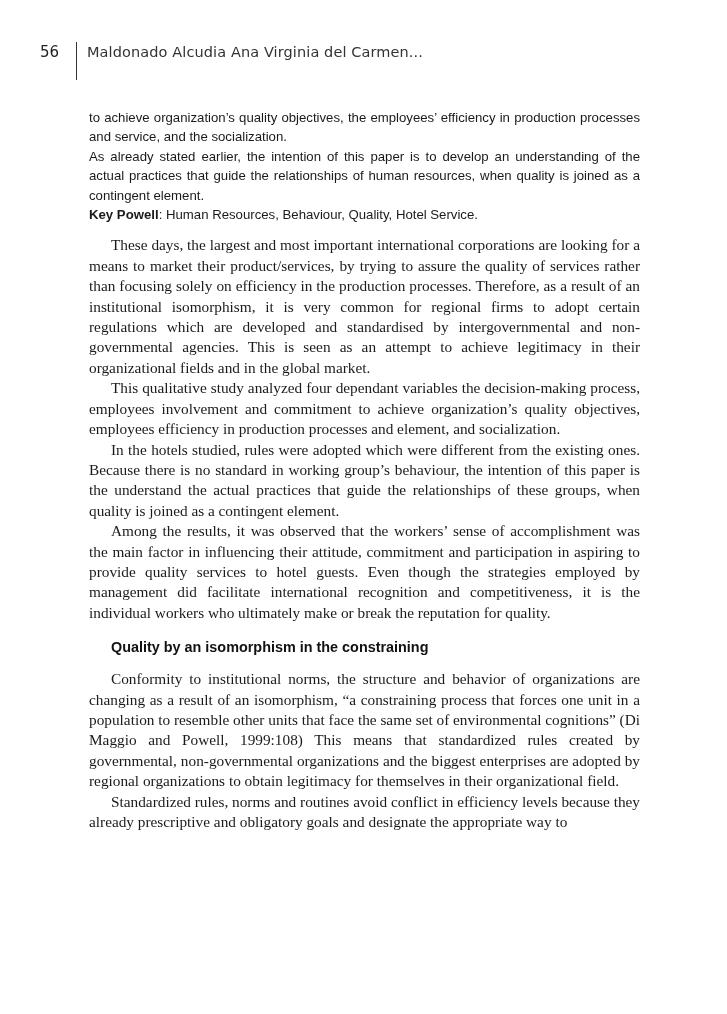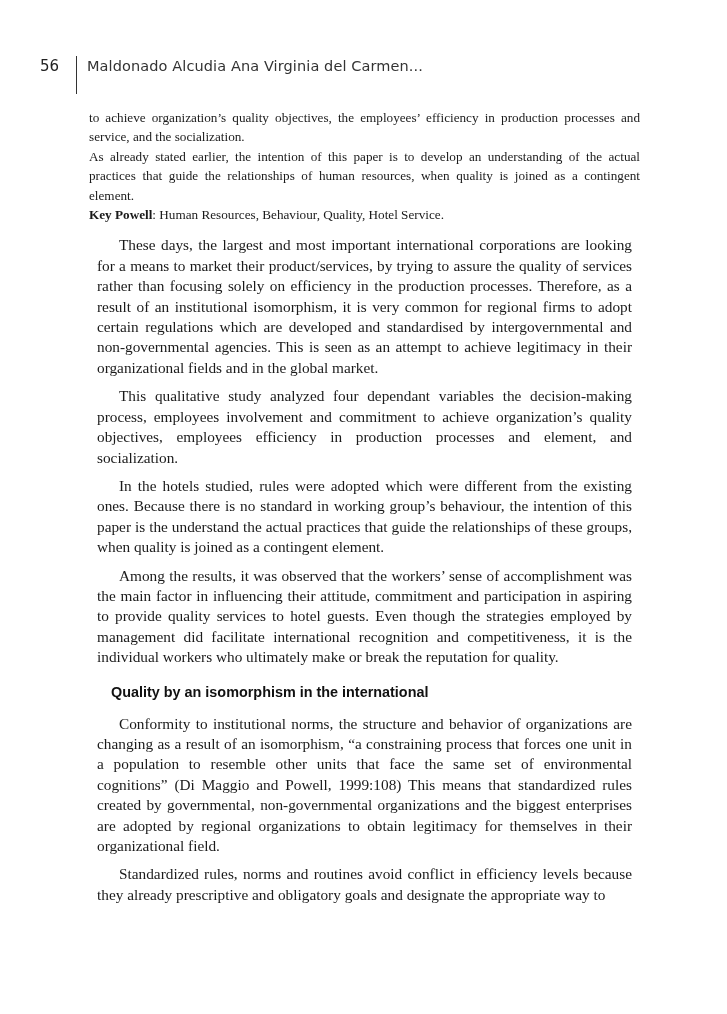--- a/index.html
+++ b/index.html
@@ -1,27 +1,27 @@
 <!DOCTYPE html>
 <html><head>
 <meta charset="utf-8">
 <style>
   html, body { margin: 0; padding: 0; background: #ffffff; }
   body { width: 727px; height: 1014px; position: relative; overflow: hidden; color: #1a1a1a; }
-  .header { position: absolute; left: 40px; top: 56px; height: 38px; display: flex; align-items: flex-start; }
+  .header { position: absolute; left: 40px; top: 42px; height: 38px; display: flex; align-items: flex-start; }
   .page-num { font-family: "DejaVu Sans", sans-serif; font-size: 15px; color: #222; width: 36px; line-height: 20px; }
   .header-rule { width: 1px; height: 38px; background: #333; margin: 0 10px 0 0; }
   .running-head { font-family: "DejaVu Sans", sans-serif; font-size: 14.5px; color: #333; line-height: 20px; letter-spacing: 0.1px; }
   .content { position: absolute; left: 89px; top: 108px; width: 551px; }
-  .abstract p { font-family: Liberation Serif, serif; font-size: 13.2px; line-height: 19.4px; margin: 0; text-align: justify; color: #1a1a1a; }
+  .abstract p { font-family: Liberation Sans, sans-serif; font-size: 13.2px; line-height: 19.4px; margin: 0; text-align: justify; color: #1a1a1a; }
   .abstract .kw-label { font-weight: bold; }
   h2 { font-family: "Liberation Sans", sans-serif; font-size: 14.4px; font-weight: bold; margin: 0; padding-left: 22px; color: #111; }
   .h-intro { margin-top: 12px; line-height: 20px; }
   .h-quality { margin-top: 14px; line-height: 20px; }
-  .body-text p { font-family: "Liberation Serif", serif; font-size: 15.3px; line-height: 20.4px; margin: 8px; text-align: justify; text-indent: 22px; color: #1a1a1a; }
+  .body-text p { font-family: "Liberation Serif", serif; font-size: 15.3px; line-height: 20.4px; margin: 0; text-align: justify; text-indent: 22px; color: #1a1a1a; }
   .sec1 { margin-top: 11px; }
   .sec2 { margin-top: 12px; }
 </style>
 </head>
 <body>
 
 <div class="header">
   <span class="page-num">56</span>
   <span class="header-rule"></span>
   <span class="running-head">Maldonado Alcudia Ana Virginia del Carmen...</span>
@@ -34,18 +34,18 @@
     <p><span class="kw-label">Key Powell</span><span>: Human Resources, Behaviour, Quality, Hotel Service.</span></p>
   </div>
 
   <div class="body-text sec1">
     <p>These days, the largest and most important international corporations are looking for a means to market their product/services, by trying to assure the quality of services rather than focusing solely on efficiency in the production processes. Therefore, as a result of an institutional isomorphism, it is very common for regional firms to adopt certain regulations which are developed and standardised by intergovernmental and non-governmental agencies. This is seen as an attempt to achieve legitimacy in their organizational fields and in the global market.</p>
     <p>This qualitative study analyzed four dependant variables the decision-making process, employees involvement and commitment to achieve organization’s quality objectives, employees efficiency in production processes and element, and socialization.</p>
     <p>In the hotels studied, rules were adopted which were different from the existing ones. Because there is no standard in working group’s behaviour, the intention of this paper is the understand the actual practices that guide the relationships of these groups, when quality is joined as a contingent element.</p>
     <p>Among the results, it was observed that the workers’ sense of accomplishment was the main factor in influencing their attitude, commitment and participation in aspiring to provide quality services to hotel guests. Even though the strategies employed by management did facilitate international recognition and competitiveness, it is the individual workers who ultimately make or break the reputation for quality.</p>
   </div>
 
-  <h2 class="h-quality">Quality by an isomorphism in the international</h2>
+  <h2 class="h-quality">Quality by an isomorphism in the constraining</h2>
   <div class="body-text sec2">
     <p>Conformity to institutional norms, the structure and behavior of organizations are changing as a result of an isomorphism, “a constraining process that forces one unit in a population to resemble other units that face the same set of environmental cognitions” (Di Maggio and Powell, 1999:108) This means that standardized rules created by governmental, non-governmental organizations and the biggest enterprises are adopted by regional organizations to obtain legitimacy for themselves in their organizational field.</p>
     <p>Standardized rules, norms and routines avoid conflict in efficiency levels because they already prescriptive and obligatory goals and designate the appropriate way to</p>
   </div>
 </div>
 
 </body></html>

